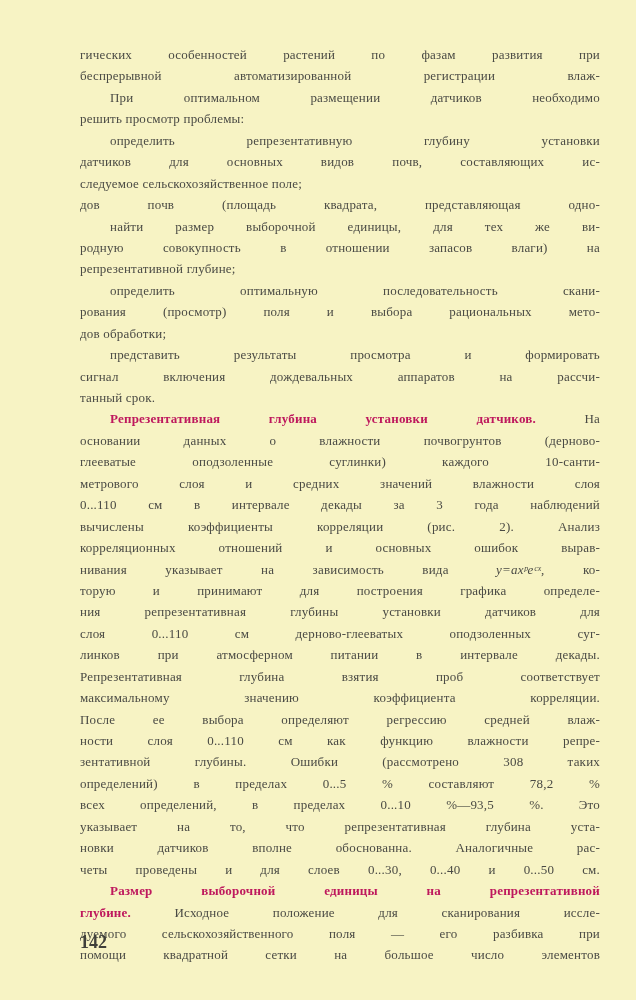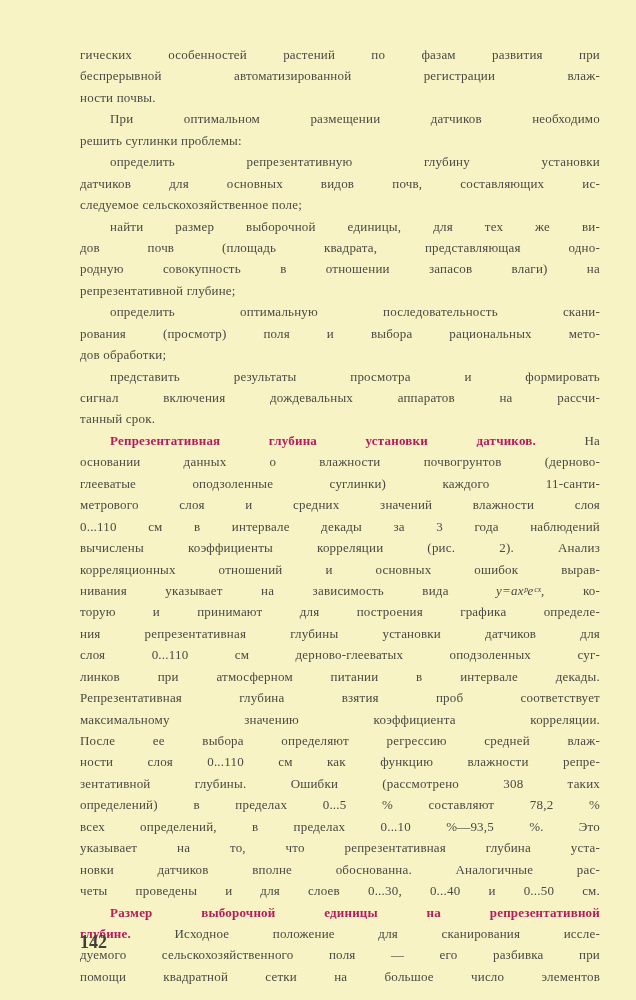--- a/index.html
+++ b/index.html
@@ -53,45 +53,44 @@
       color: #3f3f3a;
     }
   </style>
 </head>
 <body>
 
 <div class="page">
   <div id="intro">
       <div class="line">гических особенностей растений по фазам развития при</div>
       <div class="line">беспрерывной автоматизированной регистрации влаж-</div>
-      <div class="line last">ности почвы.</div>
       <div class="line indent">При оптимальном размещении датчиков необходимо</div>
-      <div class="line last">решить суглинки проблемы:</div>
+      <div class="line last">решить просмотр проблемы:</div>
       <div class="line indent">определить репрезентативную глубину установки</div>
       <div class="line">датчиков для основных видов почв, составляющих ис-</div>
       <div class="line last">следуемое сельскохозяйственное поле;</div>
+      <div class="line">дов почв (площадь квадрата, представляющая одно-</div>
       <div class="line indent">найти размер выборочной единицы, для тех же ви-</div>
-      <div class="line">дов почв (площадь квадрата, представляющая одно-</div>
       <div class="line">родную совокупность в отношении запасов влаги) на</div>
       <div class="line last">репрезентативной глубине;</div>
       <div class="line indent">определить оптимальную последовательность скани-</div>
       <div class="line">рования (просмотр) поля и выбора рациональных мето-</div>
       <div class="line last">дов обработки;</div>
       <div class="line indent">представить результаты просмотра и формировать</div>
       <div class="line">сигнал включения дождевальных аппаратов на рассчи-</div>
       <div class="line last">танный срок.</div>
     </div>
 
   <div class="line indent">
     <span class="bold">Репрезентативная глубина установки датчиков.</span>
     <span>На</span>
   </div>
   <div id="s1before">
       <div class="line">основании данных о влажности почвогрунтов (дерново-</div>
-      <div class="line">глееватые оподзоленные суглинки) каждого 11-санти-</div>
+      <div class="line">глееватые оподзоленные суглинки) каждого 10-санти-</div>
       <div class="line">метрового слоя и средних значений влажности слоя</div>
       <div class="line">0...110 см в интервале декады за 3 года наблюдений</div>
       <div class="line">вычислены коэффициенты корреляции (рис. 2). Анализ</div>
       <div class="line">корреляционных отношений и основных ошибок вырав-</div>
     </div>
   <div class="line">
     <span>нивания указывает на зависимость вида </span><span class="italic">y=axᵖeᶜˣ</span><span>, ко-</span>
   </div>
   <div id="s1after">
       <div class="line">торую и принимают для построения графика определе-</div>

